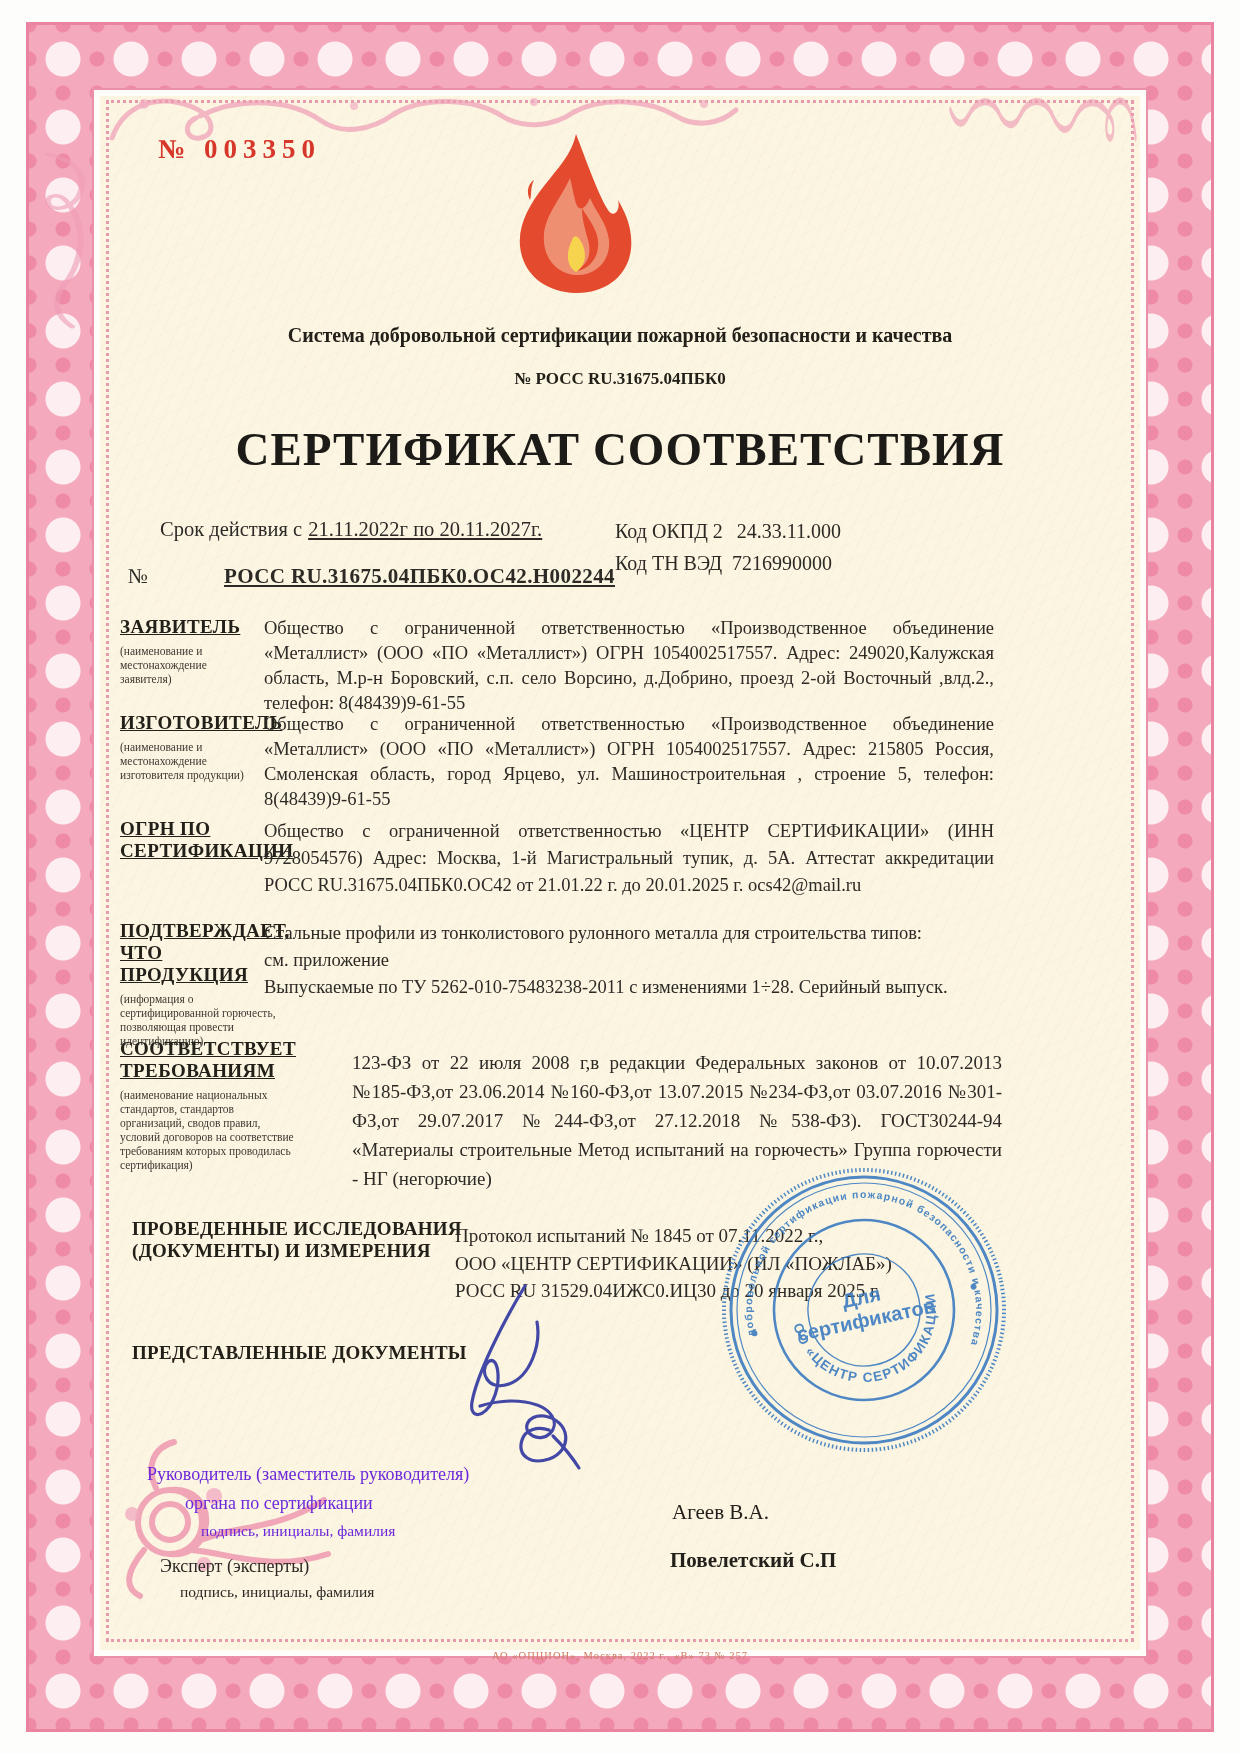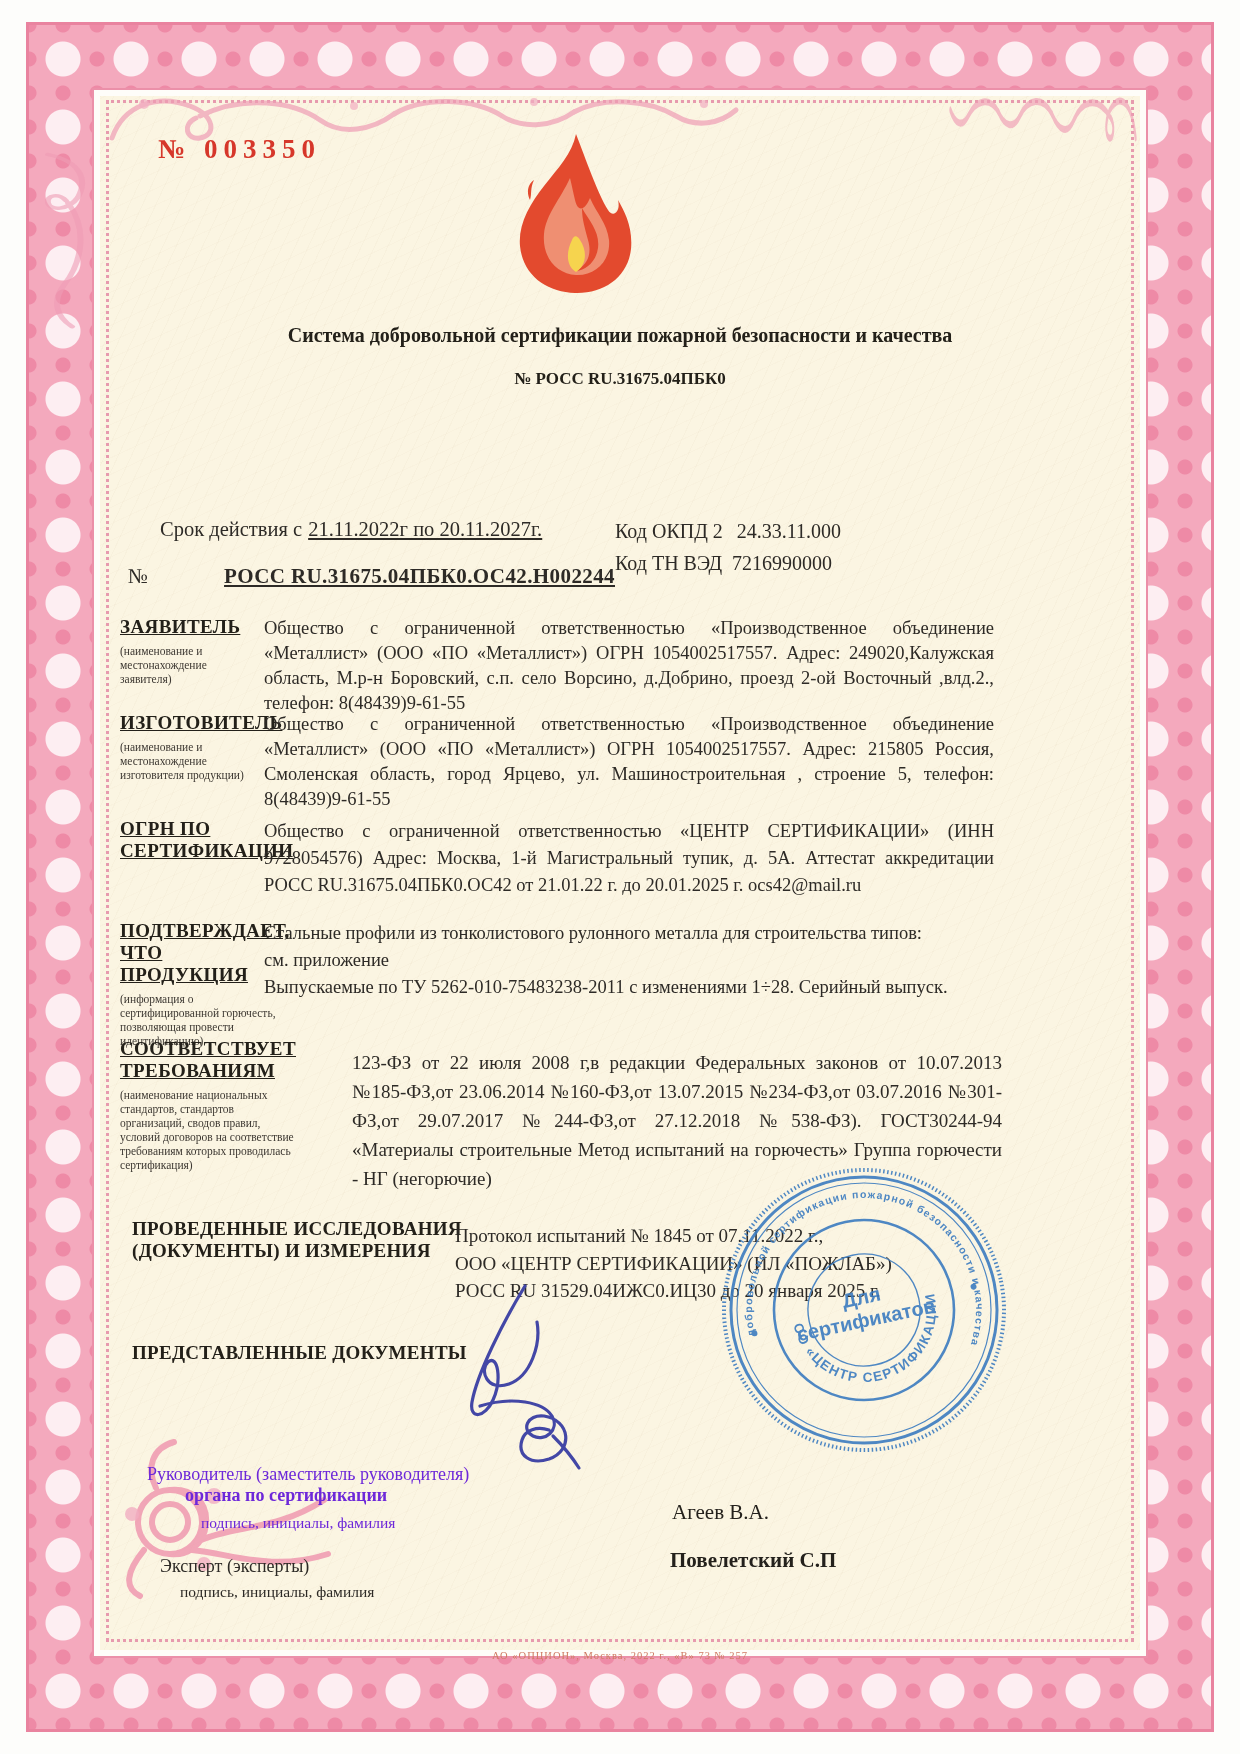--- a/index.html
+++ b/index.html
@@ -67,21 +67,21 @@
   .org-b{left:264px;top:818px;width:730px;line-height:27px;}
   .prod-h{left:120px;top:920px;width:160px;}
   .prod-b{left:264px;top:920px;width:734px;font-size:18.5px;line-height:27px;}
   .req-h{left:120px;top:1038px;width:178px;}
   .req-b{left:352px;top:1048px;width:650px;font-size:19px;line-height:29px;text-align:justify;color:#2d2a26;}
   .test-h{left:132px;top:1218px;width:345px;}
   .test-b{left:455px;top:1222px;width:510px;font-size:19px;line-height:27.5px;}
   .docs-h{left:132px;top:1342px;width:420px;}
 
   .role1{left:147px;top:1464px;width:360px;font-size:18px;color:#6d28d9;}
-  .role1 .r2{padding-left:38px;margin-top:0;font-weight:bold;}
+  .role1 .r2{padding-left:38px;margin-top:8px;}
   .role1 .r3{padding-left:54px;margin-top:8px;font-size:15.5px;}
   .role2{left:160px;top:1556px;width:360px;font-size:18px;color:#2d2a26;}
   .role2 .r2{padding-left:20px;margin-top:6px;font-size:15.5px;}
   .name1{left:672px;top:1500px;font-size:21px;color:#24211c;}
   .name2{left:670px;top:1548px;font-size:21px;color:#24211c;font-weight:bold;}
 
   #signature-svg{left:425px;top:1278px;}
   #stamp-svg{left:718px;top:1164px;transform:rotate(-12deg);opacity:.9;}
   #fine-print{top:1650px;font-size:10.5px;letter-spacing:1px;color:#cf7a63;}
 </style>
@@ -144,20 +144,21 @@
   <svg class="abs" style="left:500px;top:130px;" width="150" height="168" viewBox="0 0 150 168">
     <path fill="#e34a2e" d="M76,4 C72,24 58,38 44,56 C30,74 18,94 20,116 C23,146 47,162 75,163 C104,164 128,147 131,119 C133,98 125,82 118,70 C121,82 113,88 108,80 C98,64 86,30 76,4 Z
       M30,70 C26,62 28,54 34,50 C30,58 32,64 30,70 Z"></path>
     <path fill="#ef8f72" d="M70,48 C60,70 46,84 44,104 C42,128 57,144 76,145 C95,146 111,131 109,110 C107,93 97,84 90,68 C85,80 78,83 75,70 C73,62 72,56 70,48 Z"></path>
     <path fill="#e34a2e" d="M82,78 C90,92 100,102 98,118 C96,132 86,140 76,141 C88,134 92,124 88,110 C85,98 82,90 82,78 Z"></path>
     <path fill="#f6d44e" d="M72,110 C66,122 66,136 76,142 C86,136 88,122 80,110 C77,105 74,105 72,110 Z"></path>
   </svg>
 
   <div class="abs center" id="system-name">Система добровольной сертификации пожарной безопасности и качества</div>
   <div class="abs center" id="system-number">№ РОСС RU.31675.04ПБК0</div>
+  <div class="abs center" id="cert-title">СЕРТИФИКАТ СООТВЕТСТВИЯ</div>
 
   <div class="abs txt" id="validity">
     <span>Срок действия с</span><span class="dates">21.11.2022г по 20.11.2027г.</span>
   </div>
   <div class="abs txt" id="okpd">
     <span>Код ОКПД 2</span><span class="val">24.33.11.000</span>
   </div>
   <div class="abs txt" id="certno">
     <span>№</span><span class="val">РОСС RU.31675.04ПБК0.ОС42.Н002244</span>
   </div>

